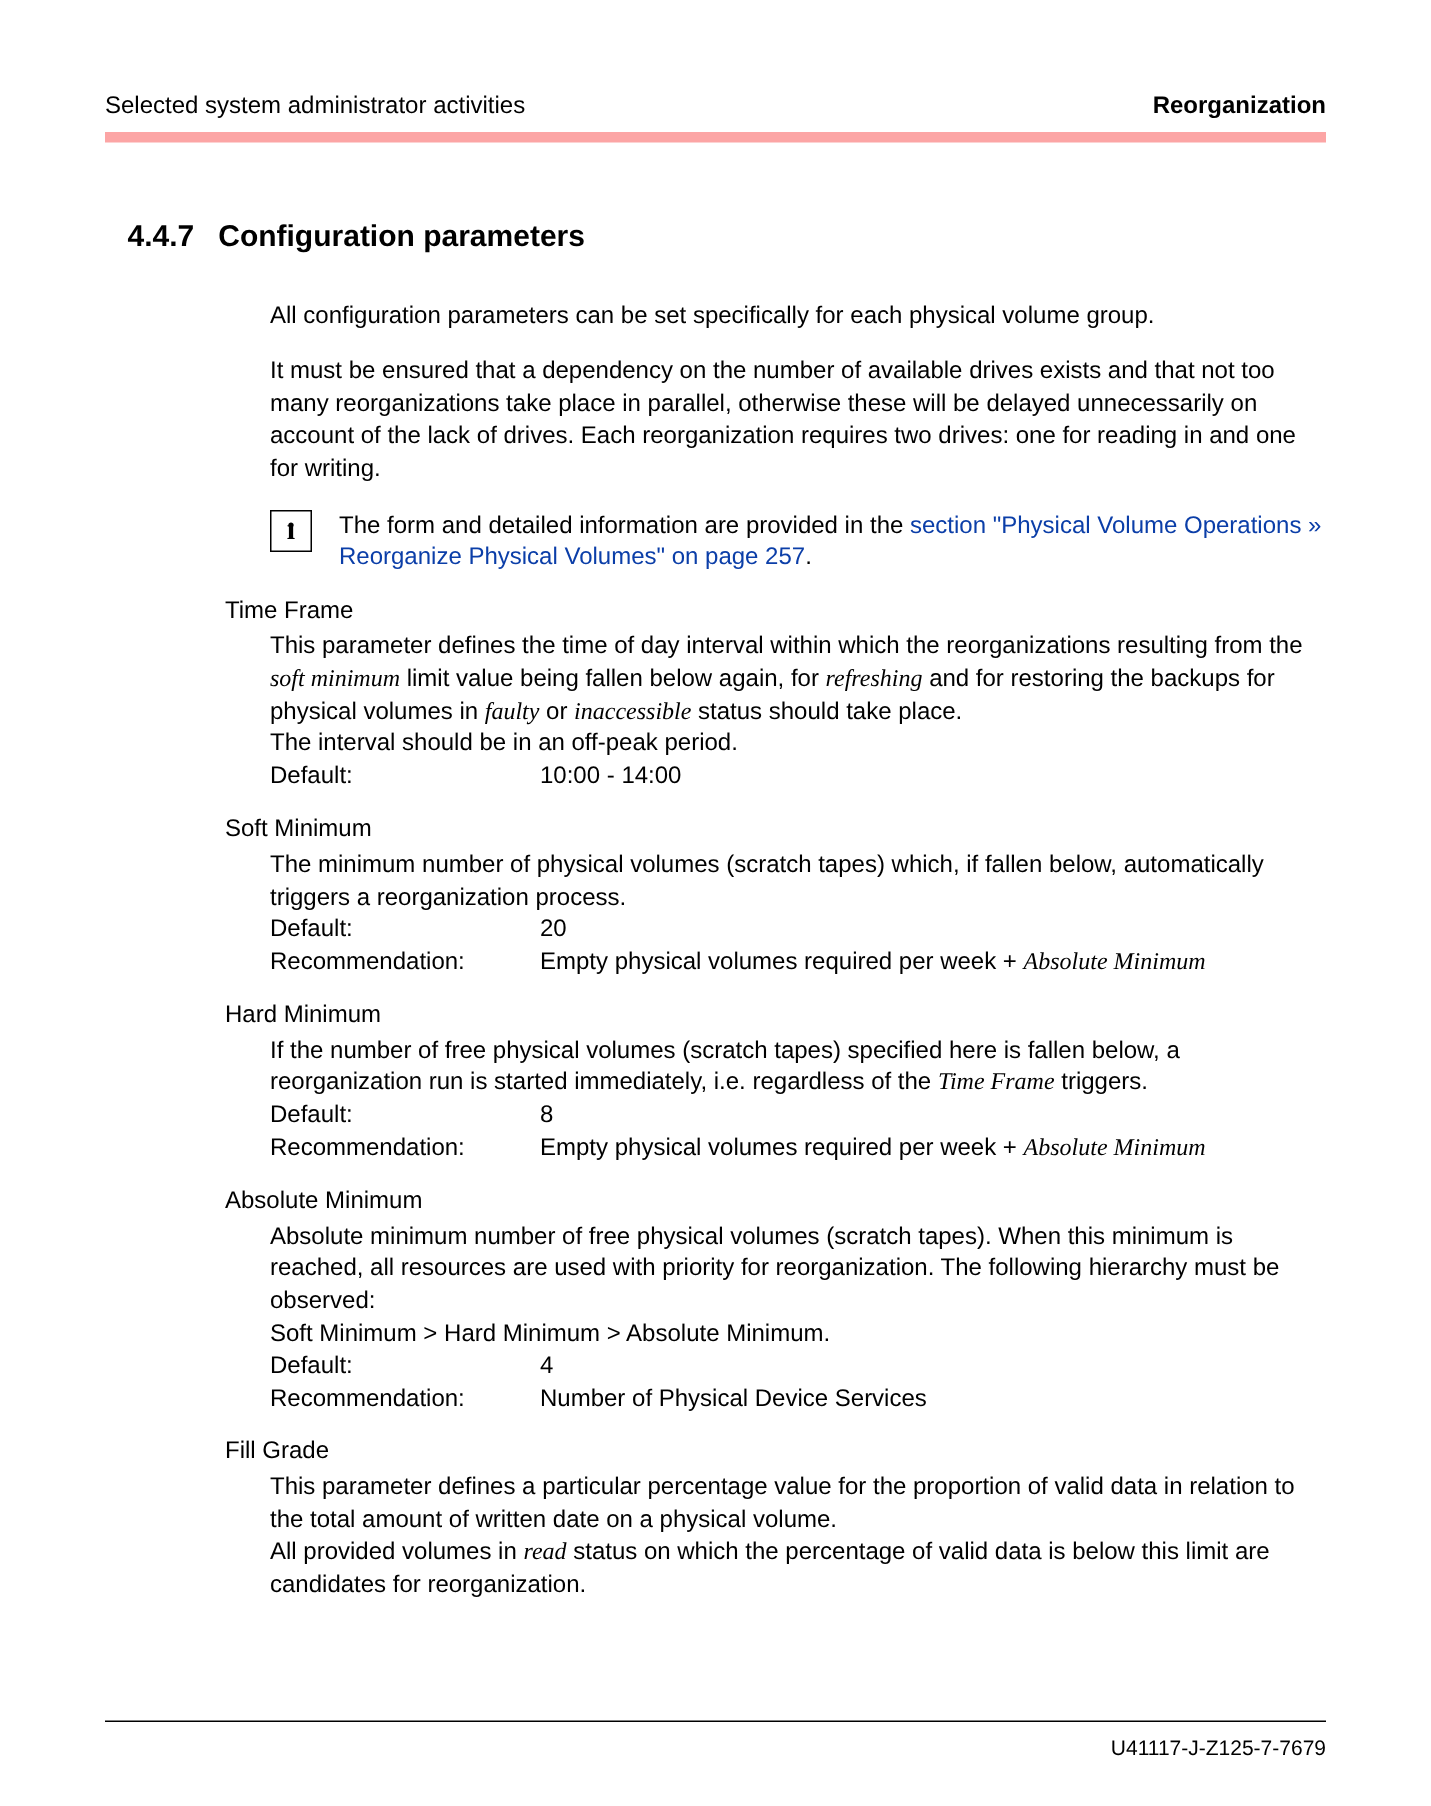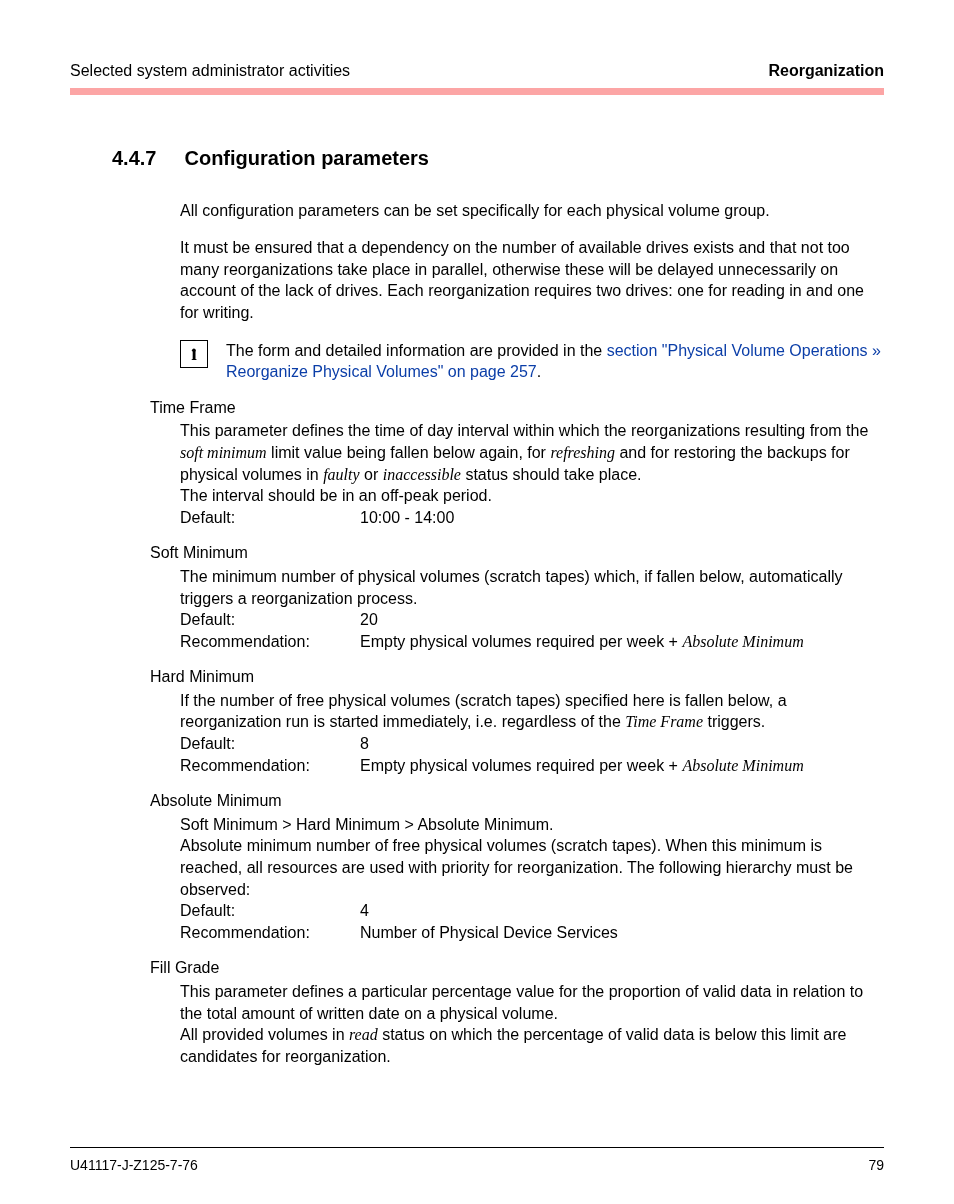--- a/index.html
+++ b/index.html
@@ -17,25 +17,25 @@
     display: flex;
     justify-content: space-between;
     border-bottom: 7px solid #fca5a5;
     padding-bottom: 6px;
     margin-bottom: 50px;
   }
   .header-left { font-weight: normal; }
   .header-right { font-weight: bold; }
   .section-title {
     display: flex;
-    gap: 28px;
+    gap: 16px;
     font-size: 20px;
     font-weight: bold;
     margin-bottom: 28px;
-    margin-left: 42px;
+    margin-left: 15px;
   }
   .content {
     margin-left: 110px;
     margin-right: 0;
   }
   .para { margin-bottom: 16px; }
   .info-row {
     display: flex;
     gap: 18px;
     align-items: flex-start;
@@ -74,21 +74,21 @@
   }
   .defbody { margin-bottom: 0; }
   .kv-row {
     display: flex;
   }
   .kv-key { width: 180px; flex-shrink:0; }
   .kv-val { }
   .italic { font-style: italic; font-family: 'Times New Roman', Times, serif; }
   .footer {
     display: flex;
-    justify-content: space-between;
+    justify-content: flex-end;
     border-top: 1px solid #000;
     padding-top: 8px;
     margin-top: 80px;
     font-size: 14px;
   }
 </style>
 </head>
 <body>
 
 <div class="header-row">
@@ -154,22 +154,22 @@
     <div class="kv-row">
       <div class="kv-key">Recommendation:</div>
       <div class="kv-val">
         <span>Empty physical volumes required per week + </span><span class="italic">Absolute Minimum</span>
       </div>
     </div>
   </div>
 
   <div class="defblock">
     <div class="term">Absolute Minimum</div>
+    <div class="defbody">Absolute minimum number of free physical volumes (scratch tapes). When this minimum is reached, all resources are used with priority for reorganization. The following hierarchy must be observed:</div>
     <div class="defbody">Soft Minimum &gt; Hard Minimum &gt; Absolute Minimum.</div>
-    <div class="defbody">Absolute minimum number of free physical volumes (scratch tapes). When this minimum is reached, all resources are used with priority for reorganization. The following hierarchy must be observed:</div>
     <div class="kv-row">
       <div class="kv-key">Default:</div>
       <div class="kv-val">4</div>
     </div>
     <div class="kv-row">
       <div class="kv-key">Recommendation:</div>
       <div class="kv-val">Number of Physical Device Services</div>
     </div>
   </div>
 

